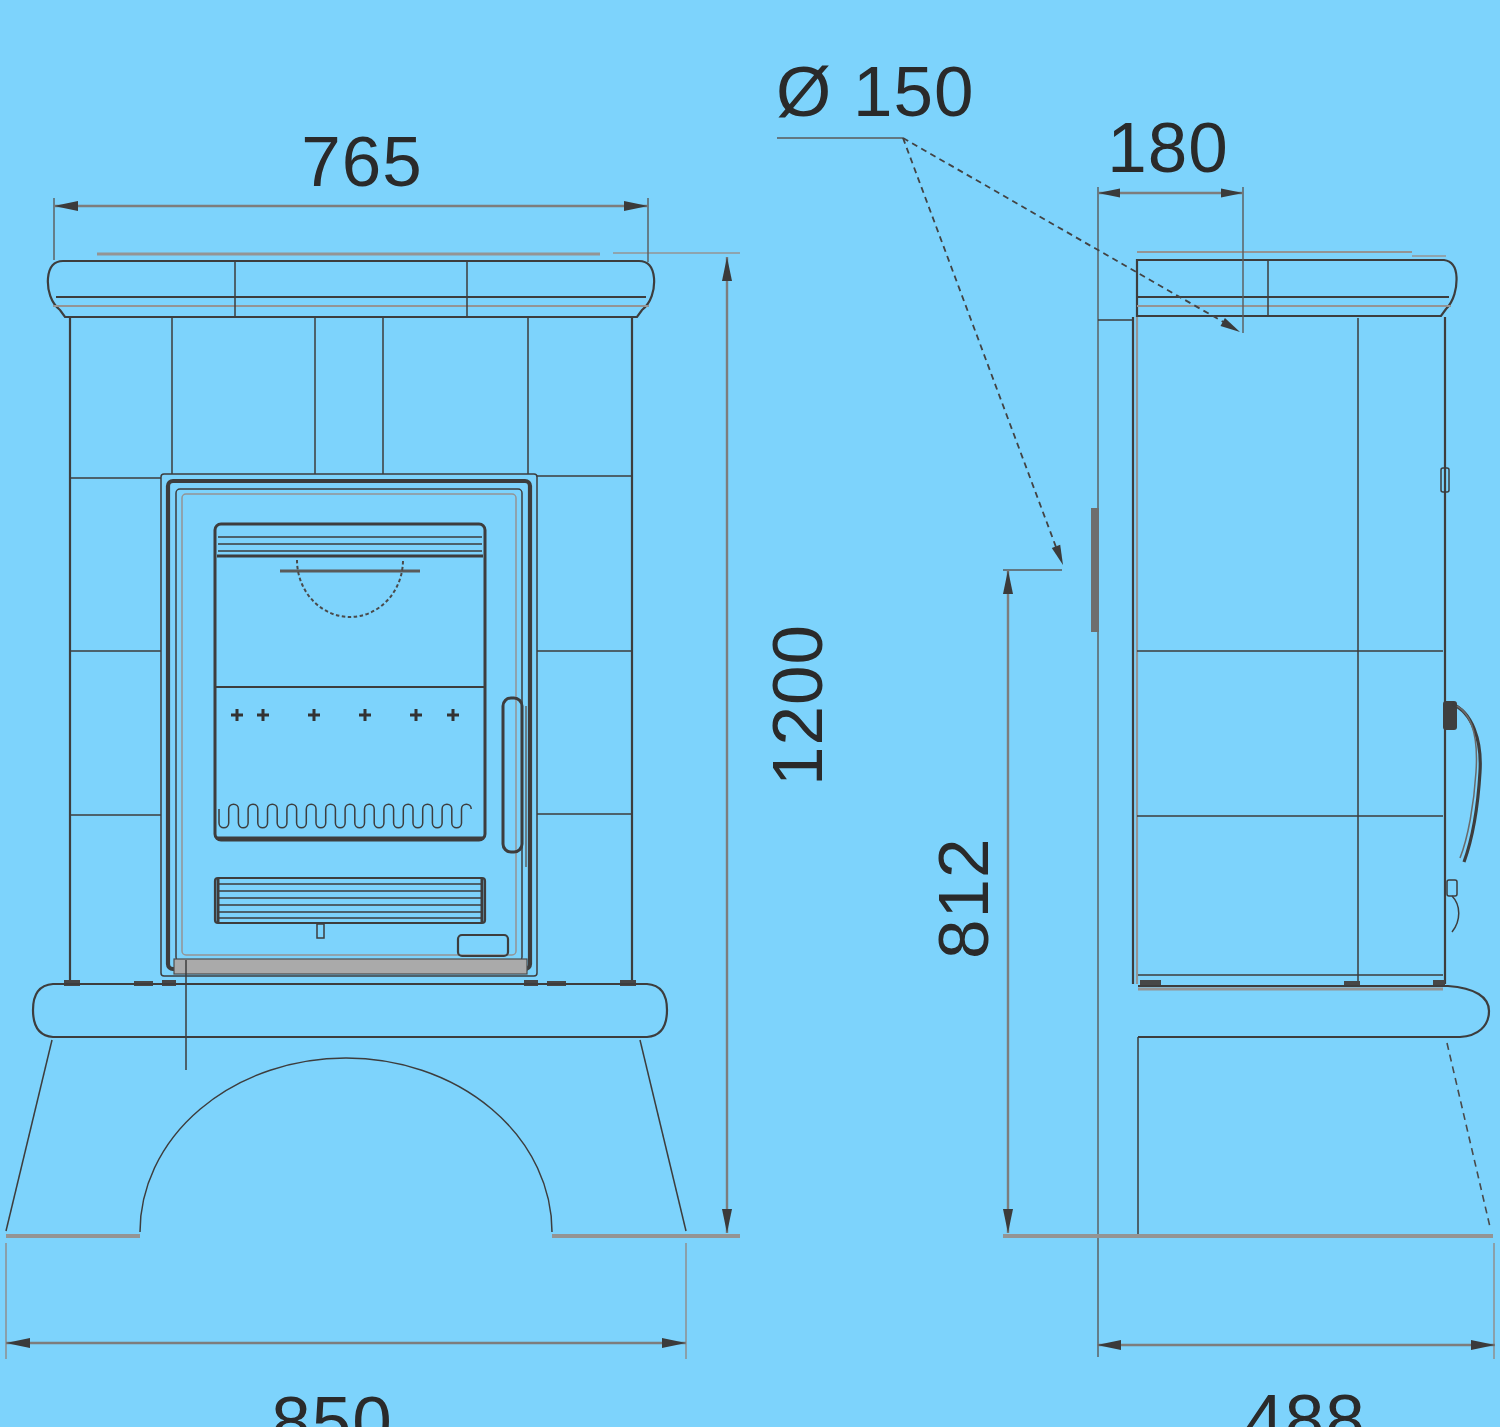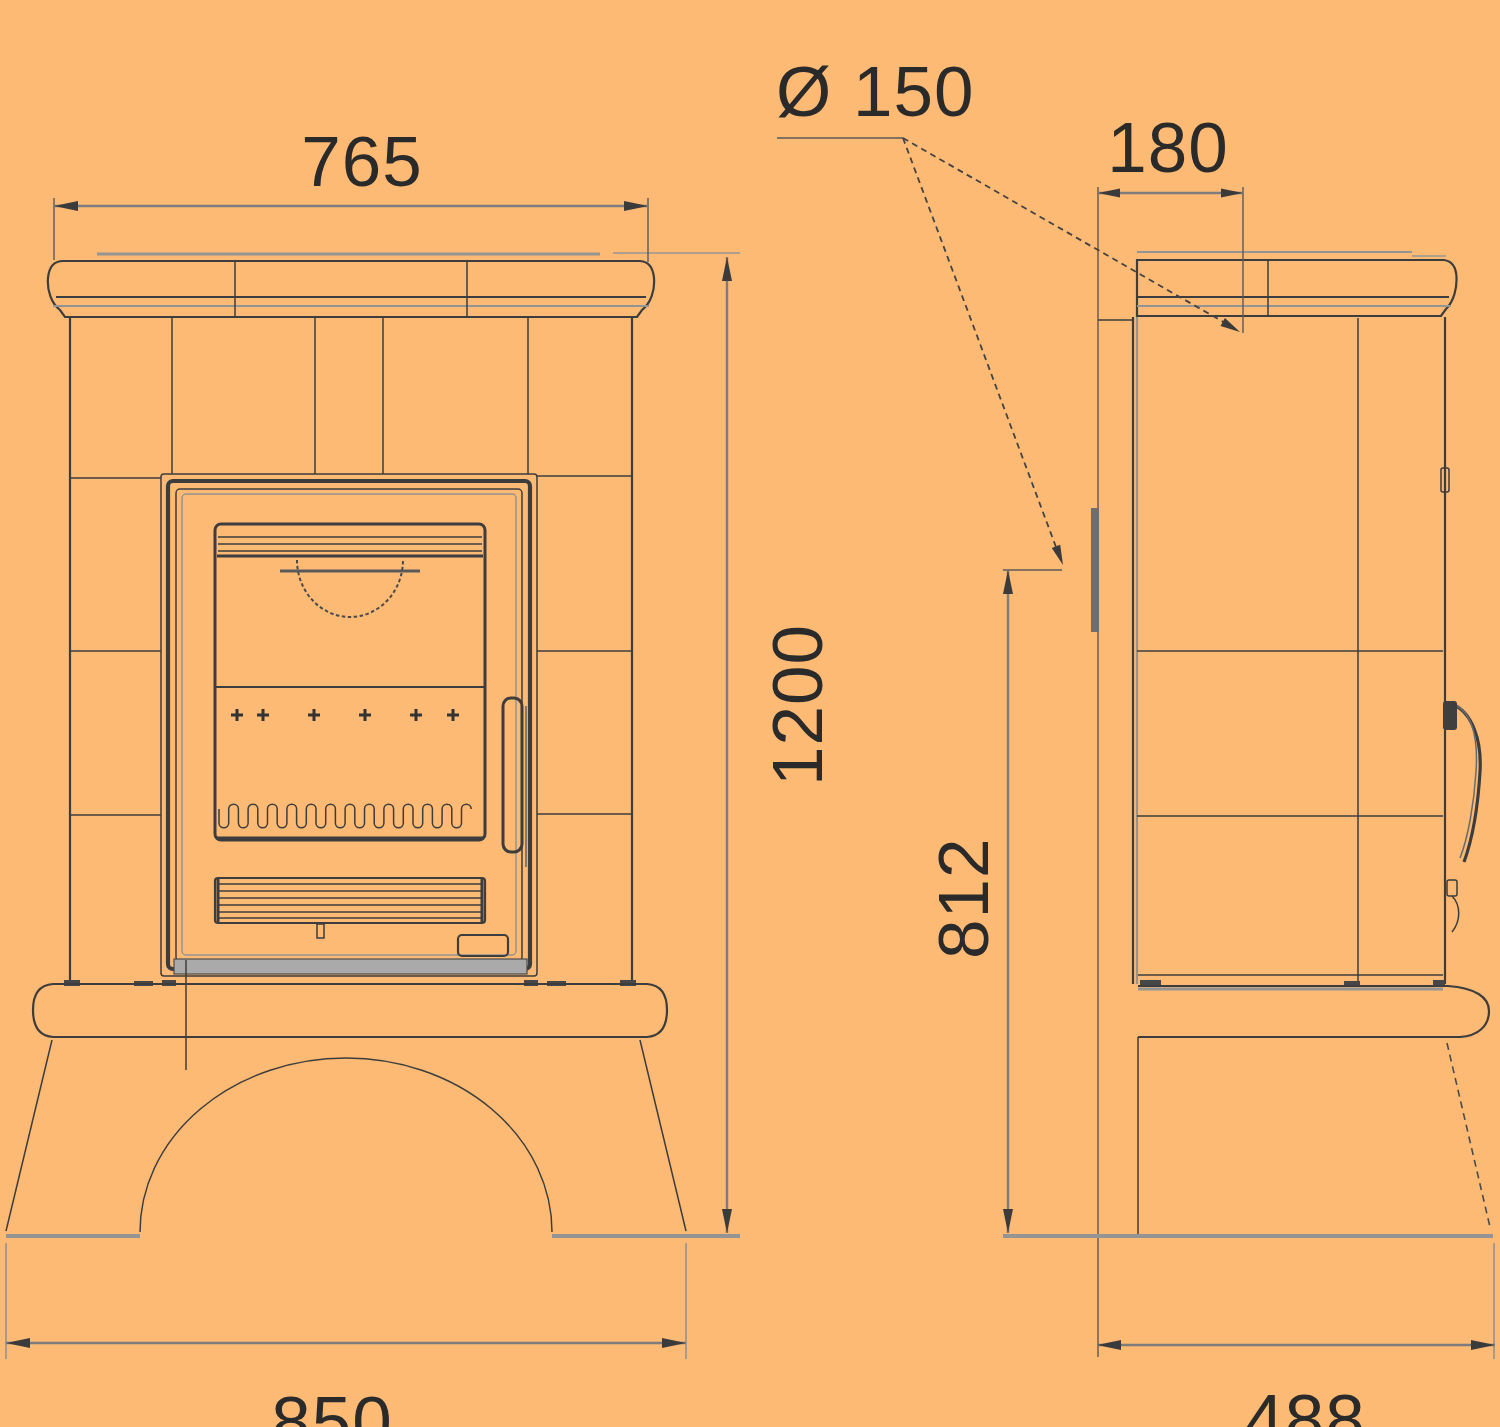--- a/index.html
+++ b/index.html
@@ -1,16 +1,16 @@
 <!DOCTYPE html>
 <html><head>
 <meta charset="utf-8">
 <style>
   html,body{margin:0;padding:0;background:#ffffff;}
-  .canvas{position:relative;width:1500px;height:1427px;background:#fdba74;overflow:hidden;}
+  .canvas{position:relative;width:1500px;height:1427px;background:#7dd3fc;overflow:hidden;}
   svg{display:block;}
   .ln{stroke:#3d3d3d;fill:none;stroke-linecap:butt;}
   .w1{stroke-width:1.5;}
   .w2{stroke-width:2.2;}
   .w3{stroke-width:3;}
   .w4{stroke-width:4.2;}
   .gy{stroke:#949494;fill:none;}
   .dim{stroke:#7d7d7d;stroke-width:2.4;fill:none;}
   .ext{stroke:#8f8f8f;stroke-width:1.5;fill:none;}
   .extd{stroke:#5a5a5a;stroke-width:1.4;fill:none;}

